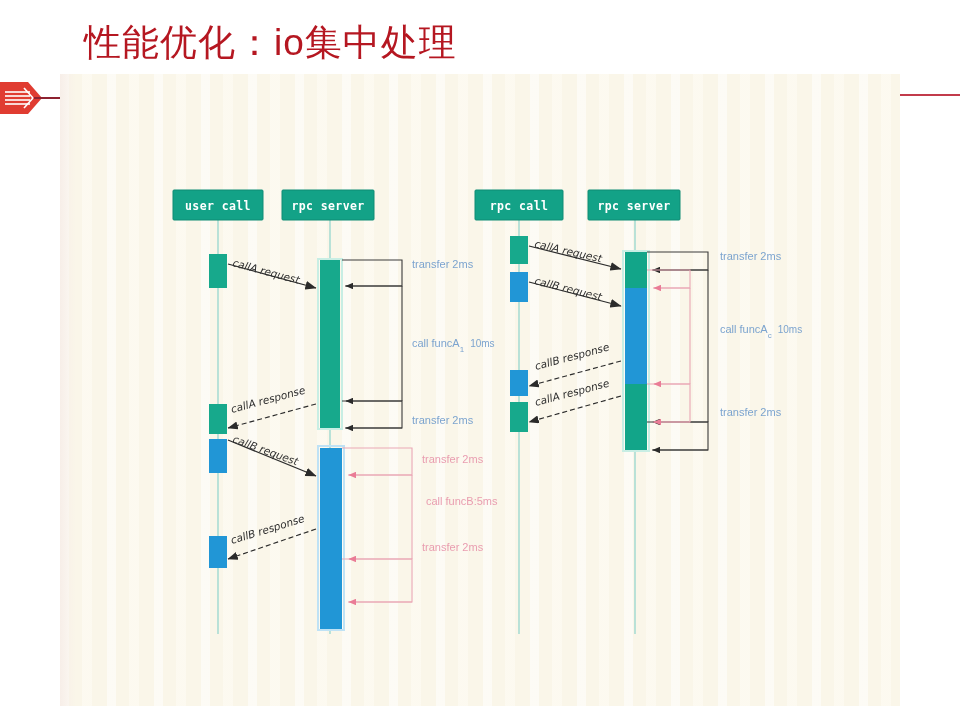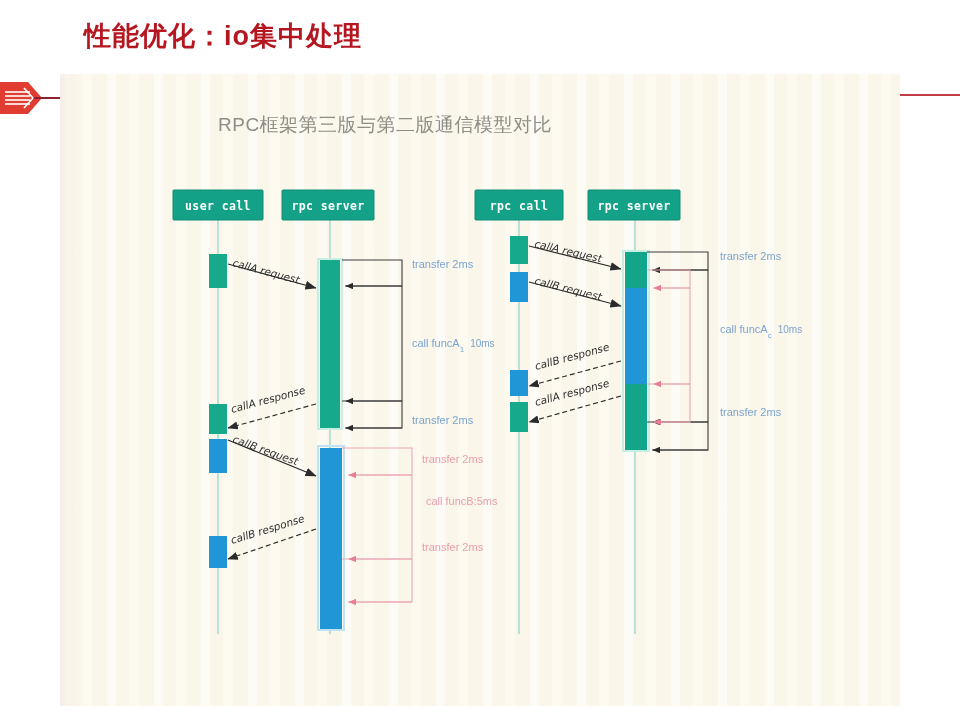--- a/index.html
+++ b/index.html
@@ -5,21 +5,21 @@
   html,body{margin:0;padding:0;}
   body{
     width:960px;height:720px;overflow:hidden;
     background:#ffffff;
     font-family:"Liberation Sans","DejaVu Sans",sans-serif;
     position:relative;
   }
   
   #slide-title{
     position:absolute;left:84px;top:18px;
-    font-size:27px;font-weight:bold;color:#b51721;
+    font-size:37px;font-weight:normal;color:#b51721;
     letter-spacing:1px;white-space:nowrap;
   }
   
   #left-marker{
     position:absolute;left:0px;top:76px;width:42px;height:44px;
   }
   #right-rule{
     position:absolute;left:898px;top:94px;width:62px;height:2px;
     background:#c23b4b;
   }
@@ -81,21 +81,20 @@
   </svg>
 </div>
 <div id="marker-rule"></div>
 <div id="right-rule"></div>
 
 <div id="slide-title">性能优化：io集中处理</div>
 
 <div id="content-panel">
   <div id="panel-tintL"></div>
 
-  <div id="diagram-title">RPC框架第三版与第二版通信模型对比</div>
 
   <svg id="seq-svg" viewBox="0 0 840 632">
     <defs>
       <marker id="ah" markerWidth="9" markerHeight="7" refX="8.5" refY="3.5" orient="auto">
         <polygon points="0,0 9,3.5 0,7" fill="#2b2b2b"></polygon>
       </marker>
       <marker id="ah-sm" markerWidth="7" markerHeight="6" refX="6.5" refY="3" orient="auto">
         <polygon points="0,0 7,3 0,6" fill="#2b2b2b"></polygon>
       </marker>
       <marker id="ah-pk" markerWidth="7" markerHeight="6" refX="6.5" refY="3" orient="auto">

